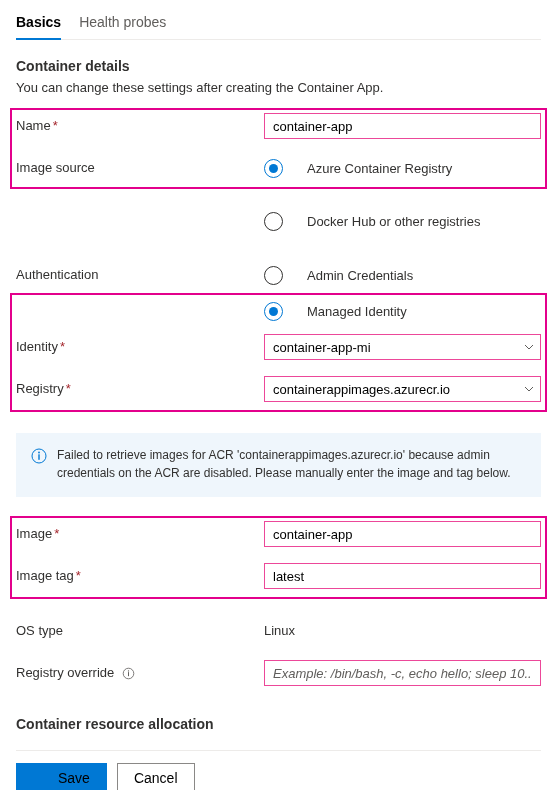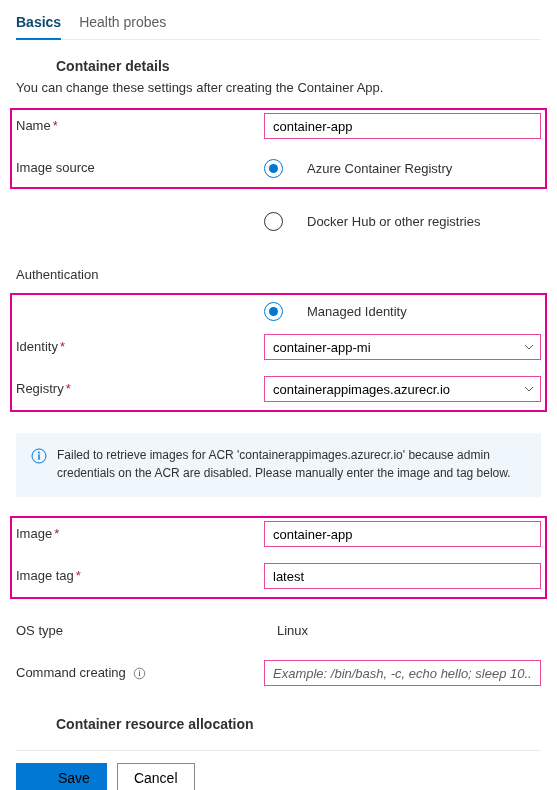--- a/index.html
+++ b/index.html
@@ -19,30 +19,29 @@
     }
     .tab {
       padding: 4px 0 8px 0;
       font-size: 14px;
       color: #605e5c;
       cursor: pointer;
       border-bottom: 2px solid transparent;
       margin-bottom: -1px;
     }
     .tab.active {
-      color: #0c4a6e;
+      color: #000000;
       font-weight: 600;
       border-bottom-color: #0078d4;
     }
     .section-heading {
       font-size: 14px;
       font-weight: 600;
       margin-top: 18px;
       margin-bottom: 6px;
-      margin-left: 40px;
     }
     .section-desc {
       font-size: 13px;
       color: #323130;
       margin-bottom: 18px;
     }
     .form-row {
       display: flex;
       margin-bottom: 14px;
       align-items: flex-start;
@@ -128,21 +127,20 @@
     }
     .info-icon {
       color: #0078d4;
       flex-shrink: 0;
       margin-top: 2px;
     }
     .info-icon svg { display:block; }
     .static-value {
       padding-top: 5px;
       font-size: 13px;
-      margin-left: 13px;
     }
     .label-icon {
       display: inline-flex;
       vertical-align: middle;
       margin-left: 4px;
     }
     .footer-divider { border-top: 1px solid #edebe9; margin-top: 18px; }
     .footer-bar {
       padding-top: 12px;
       display: flex;
@@ -205,20 +203,26 @@
   <div class="form-control-area">
     <div class="radio-row">
       <span class="radio-outer"></span>
       <span>Docker Hub or other registries</span>
     </div>
   </div>
 </div>
 
 <div class="form-row tight spacer-top">
   <div class="form-label">Authentication</div>
+  <div class="form-control-area">
+    <div class="radio-row">
+      <span class="radio-outer"></span>
+      <span>Admin Credentials</span>
+    </div>
+  </div>
 </div>
 
 <div class="highlight-box big">
   <div class="form-row tight">
     <div class="form-label"></div>
     <div class="form-control-area">
       <div class="radio-row">
         <span class="radio-outer selected">
             <span class="radio-inner"></span>
           </span>
@@ -290,21 +294,21 @@
 
 <div class="form-row">
   <div class="form-label">OS type</div>
   <div class="form-control-area">
     <div class="static-value">Linux</div>
   </div>
 </div>
 
 <div class="form-row">
   <div class="form-label">
-    <span>Command creating</span>
+    <span>Registry override</span>
     <span class="label-icon">
       <svg width="13" height="13" viewBox="0 0 16 16">
           <circle cx="8" cy="8" r="6.5" fill="none" stroke="#605e5c" stroke-width="1"></circle>
           <circle cx="8" cy="4.8" r="0.8" fill="#605e5c"></circle>
           <rect x="7.4" y="6.3" width="1.2" height="5" fill="#605e5c"></rect>
         </svg>
     </span>
   </div>
   <div class="form-control-area">
     <input class="text-input" placeholder="Example: /bin/bash, -c, echo hello; sleep 10..." style="">

